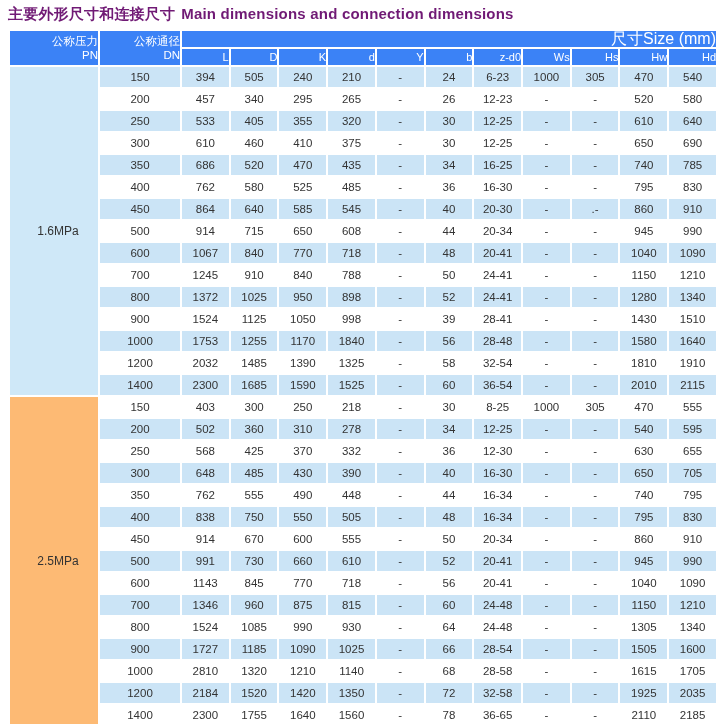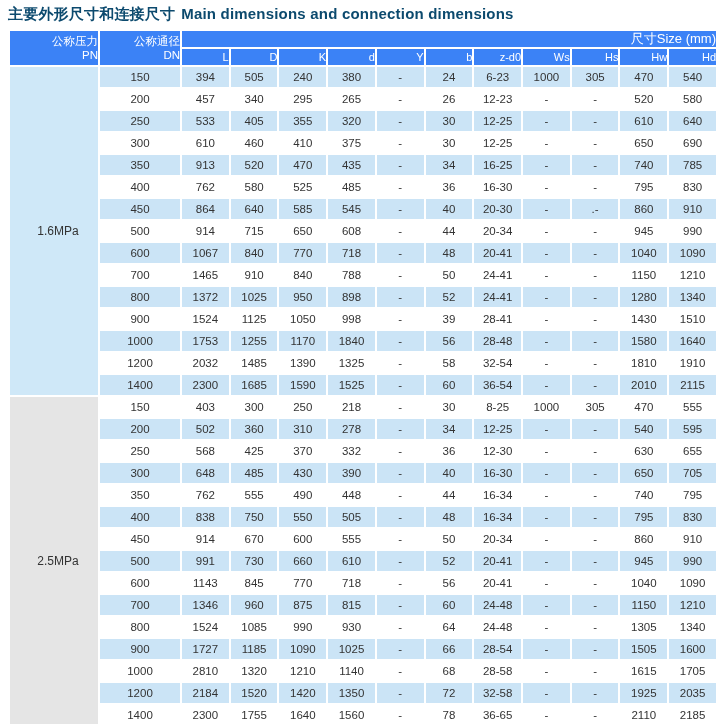--- a/index.html
+++ b/index.html
@@ -7,21 +7,21 @@
     width: 725px; height: 724px;
     background: #ffffff;
     font-family: "Liberation Sans", "DejaVu Sans", sans-serif;
     overflow: hidden;
   }
   .page { position: relative; width: 725px; height: 724px; }
 
   .title {
     position: absolute; left: 8px; top: 5px;
     font-size: 15px; font-weight: bold;
-    color: #0c4a6e;
+    color: #701a75;
     white-space: nowrap;
     letter-spacing: 0.2px;
   }
   .title .zh { margin-right: 6px; }
 
   table.dims {
     position: absolute; left: 8px; top: 29px;
     width: 710px;
     border-collapse: separate;
     border-spacing: 2px;
@@ -35,37 +35,37 @@
     background: #3b82f6;
     color: #ffffff;
     font-weight: normal;
     font-size: 11px;
     text-align: right;
     vertical-align: middle;
     height: 15px;
     line-height: 14px;
     padding: 1px 0;
   }
-  thead th.group-head { font-size: 13px; }
+  thead th.group-head { font-size: 16px; }
   thead th.span-head { font-size: 11.5px; }
 
   tbody td {
     font-size: 11.5px;
     color: #333333;
     text-align: center;
     vertical-align: middle;
     height: 20px;
     padding: 0;
     background: #ffffff;
     white-space: nowrap;
   }
   tbody tr.stripe td { background: #cbe4f6; }
   tbody td.pn-cell { background: #ffffff; font-size: 12px; padding-left: 8px; }
   tbody td.pn-cell.sec-blue { background: #cfe8f8; }
-  tbody td.pn-cell.sec-white { background: #e5e5e5; }
+  tbody td.pn-cell.sec-white { background: #fdba74; }
 </style>
 </head>
 <body>
 
 <div class="page">
 
   <div class="title">
     <span class="zh">主要外形尺寸和连接尺寸</span><span class="en">Main dimensions and connection dimensions</span>
   </div>
 
@@ -111,21 +111,21 @@
           <th>Hd</th>
         </tr>
     </thead>
     <tbody id="table-body">
         <tr class="stripe">
           <td rowspan="15" class="pn-cell sec-blue">1.6MPa</td>
           <td>150</td>
           <td>394</td>
           <td>505</td>
           <td>240</td>
-          <td>380</td>
+          <td>210</td>
           <td>-</td>
           <td>24</td>
           <td>6-23</td>
           <td>1000</td>
           <td>305</td>
           <td>470</td>
           <td>540</td>
         </tr>
         <tr>
           <td>200</td>
@@ -164,21 +164,21 @@
           <td>-</td>
           <td>30</td>
           <td>12-25</td>
           <td>-</td>
           <td>-</td>
           <td>650</td>
           <td>690</td>
         </tr>
         <tr class="stripe">
           <td>350</td>
-          <td>913</td>
+          <td>686</td>
           <td>520</td>
           <td>470</td>
           <td>435</td>
           <td>-</td>
           <td>34</td>
           <td>16-25</td>
           <td>-</td>
           <td>-</td>
           <td>740</td>
           <td>785</td>
@@ -234,21 +234,21 @@
           <td>-</td>
           <td>48</td>
           <td>20-41</td>
           <td>-</td>
           <td>-</td>
           <td>1040</td>
           <td>1090</td>
         </tr>
         <tr>
           <td>700</td>
-          <td>1465</td>
+          <td>1245</td>
           <td>910</td>
           <td>840</td>
           <td>788</td>
           <td>-</td>
           <td>50</td>
           <td>24-41</td>
           <td>-</td>
           <td>-</td>
           <td>1150</td>
           <td>1210</td>

